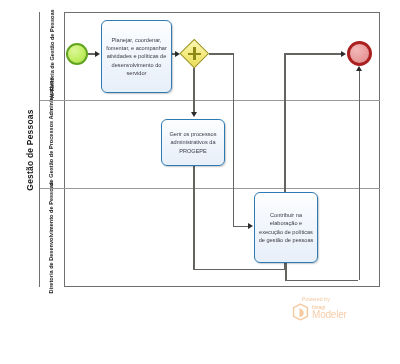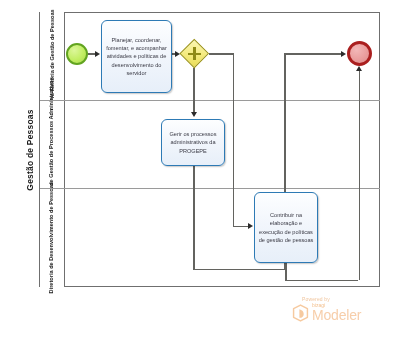--- a/index.html
+++ b/index.html
@@ -109,21 +109,21 @@
     position:absolute;left:292px;top:296px;width:98px;height:40px;
     color:#f6c79a;
   }
   #wm-powered{
     font-size:5px;color:#f0c49c;letter-spacing:.15px;margin:0 0 1px 10px;
   }
   #wm-row{display:flex;align-items:center;gap:3px;}
   #wm-logo{width:17px;height:18px;}
   #wm-words{display:flex;flex-direction:column;line-height:1;}
   #wm-bizagi{font-size:5px;color:#f3c08f;margin-bottom:0px;}
-  #wm-modeler{font-size:14px;color:#f7ceaa;letter-spacing:-.2px;text-align:right;}
+  #wm-modeler{font-size:10px;color:#f7ceaa;letter-spacing:-.2px;text-align:right;}
 </style>
 </head>
 <body>
 
 <div id="canvas">
 
   <div class="pool"></div>
 
   <div class="pool-header">
     <div class="vtext">Gestão de Pessoas</div>

